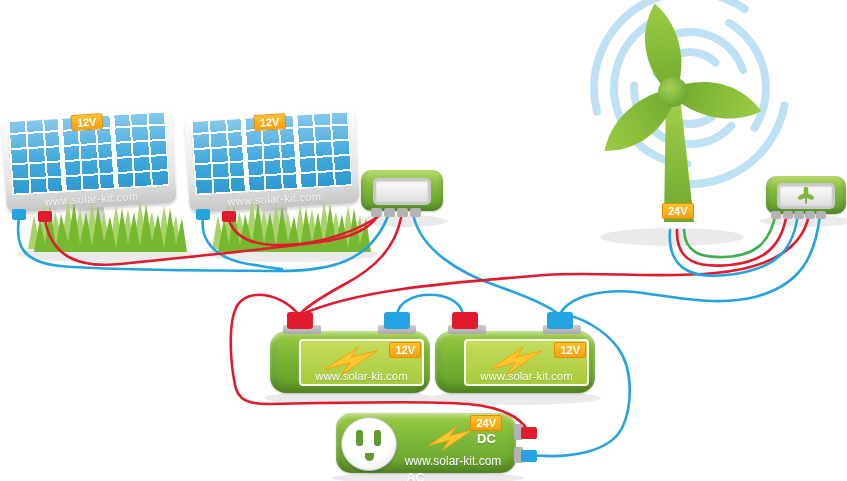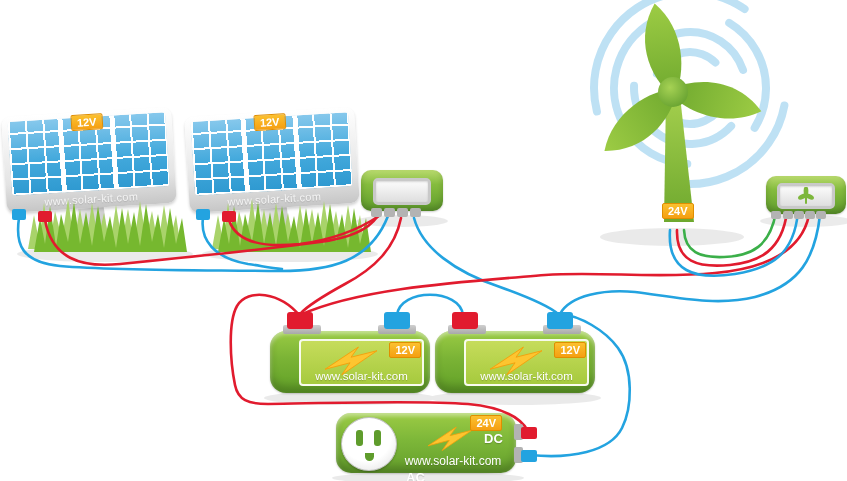--- a/index.html
+++ b/index.html
@@ -58,21 +58,21 @@
      box-shadow:inset 0 3px 4px rgba(255,255,255,.45), inset 0 -7px 8px rgba(0,0,0,.2), 0 1px 2px rgba(0,0,0,.2);}
   .outlet{position:absolute;left:5px;top:4px;width:54px;height:52px;border-radius:50%;
      background:radial-gradient(circle at 45% 35%,#ffffff 55%,#dddddd);
      border:1px solid #c2c2c2;box-shadow:0 1px 2px rgba(0,0,0,.25);}
   .slot{position:absolute;top:12px;width:7px;height:16px;background:#5F9C2C;border-radius:3px;}
   .slot.l{left:14px}.slot.r{left:32px}
   .mouth{position:absolute;left:23px;top:35px;width:9px;height:8px;background:#5F9C2C;
      border-radius:0 0 9px 9px;}
   .acdc{position:absolute;color:#fff;font-size:13px;font-weight:bold;text-shadow:0 1px 1px rgba(0,0,0,.2);}
   .ac{left:70px;top:18px;margin-top:39px;}
-  .dc{left:148px;top:18px;}
+  .dc{left:141px;top:18px;}
   .inverter .vbadge{top:2px;right:14px;}
   .inverter .brand{left:60px;right:6px;bottom:5px;font-size:12px;}
   .inverter .bolt{left:92px;top:10px;}
 
   
   .mast-badge{left:662px;top:203px;z-index:2;position:absolute;}
 </style>
 </head>
 <body>
 

